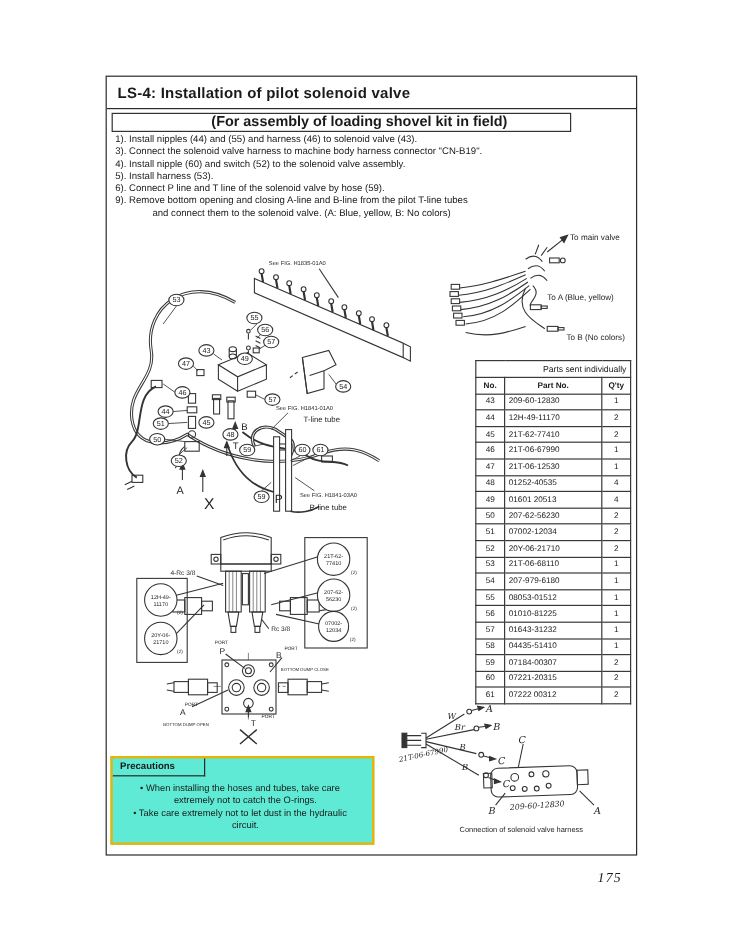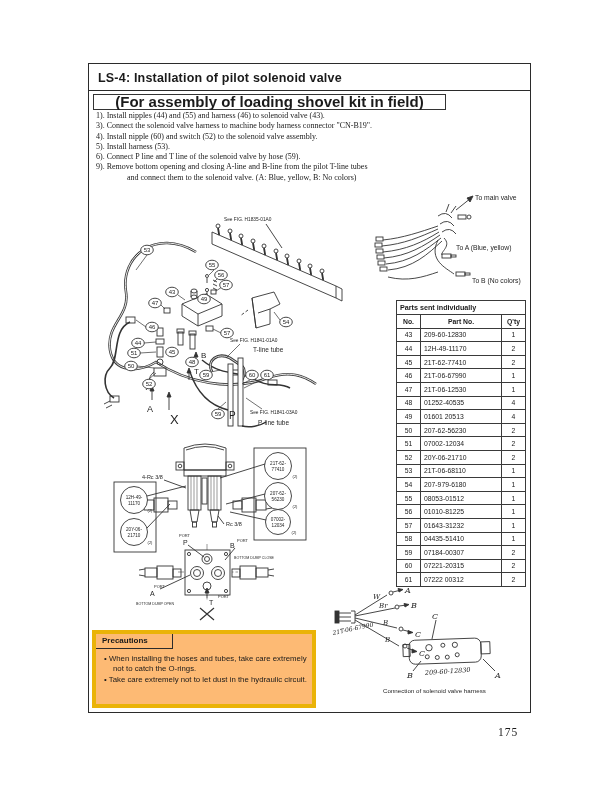--- a/index.html
+++ b/index.html
@@ -4,39 +4,39 @@
 <style>
   html,body{margin:0;padding:0;background:#fff;}
   .page{position:relative;width:614px;height:791px;background:#fff;overflow:hidden;
         font-family:"Liberation Sans",sans-serif;color:#1a1a1a;}
   .abs{position:absolute;}
   .frame{position:absolute;left:88px;top:63px;width:441px;height:648px;border:1.5px solid #2b2b2b;}
   .titlebar{position:absolute;left:0;top:0;width:100%;height:27px;box-sizing:border-box;
             border-bottom:1.5px solid #2b2b2b;font-weight:bold;font-size:12.5px;
             padding:7px 0 0 9px;letter-spacing:0.2px;}
   .subtitle-box{position:absolute;left:4px;top:30px;width:351px;height:14px;border:1px solid #333;
-            text-align:center;font-weight:bold;font-size:15px;line-height:13px;}
-  .instructions{position:absolute;left:7px;top:47px;width:420px;font-size:8px;line-height:10.3px;font-family:Liberation Serif, serif;}
+            text-align:center;font-weight:bold;font-size:12px;line-height:13px;padding-left:30px;}
+  .instructions{position:absolute;left:7px;top:47px;width:420px;font-size:8px;line-height:10.3px;}
   .instr.cont{margin-left:31px;}
   
   table.parts{position:absolute;left:396px;top:300px;border-collapse:collapse;table-layout:fixed;background:#fff;}
   table.parts td{border:1px solid #3a3a3a;font-size:6.8px;height:12.6px;padding:0 3px;white-space:nowrap;}
   td.c-no{width:17px;text-align:center;}
   td.c-pn{width:74px;text-align:left;}
   td.c-q{width:17px;text-align:center;}
-  tr.t-title td{font-weight:bold;font-size:7.2px;text-align:left;height:13px;}
+  tr.t-title td{font-weight:normal;font-size:7.2px;text-align:right;height:13px;}
   tr.t-head td{font-weight:bold;text-align:center;}
   
-  .prec-box{position:absolute;left:92px;top:630px;width:216px;height:70px;border:4px solid #eab308;background:#fdba74;}
+  .prec-box{position:absolute;left:92px;top:630px;width:216px;height:70px;border:2px solid #eab308;background:#5eead4;}
   .prec-tab{position:absolute;left:0;top:0;width:70px;height:14px;border-right:1px solid #2b2b2b;
             border-bottom:1px solid #2b2b2b;font-weight:bold;font-size:8px;line-height:14px;padding-left:6px;}
-  .prec-list{margin:20px 0 0 8px;padding:0;list-style:none;font-size:7.8px;line-height:9.6px;}
+  .prec-list{margin:20px 12px 0 8px;padding:0;list-style:none;font-size:7.8px;line-height:9.6px;text-align:center;}
   .prec-list li{margin-bottom:2px;padding-left:9px;text-indent:-9px;}
   .prec-list li::before{content:"•  ";}
-  .pageno{position:absolute;left:498px;top:726px;font-size:11.5px;
+  .pageno{position:absolute;left:498px;top:726px;font-size:11.5px;font-style:italic;
           font-family:"Liberation Serif",serif;letter-spacing:1px;}
   svg{overflow:visible;}
   svg text{font-family:"Liberation Sans",sans-serif;fill:#1f1f1f;}
   svg text.hand{font-family:"DejaVu Serif",serif;font-style:italic;}
 </style>
 </head>
 <body>
 
 <div class="page">
 

